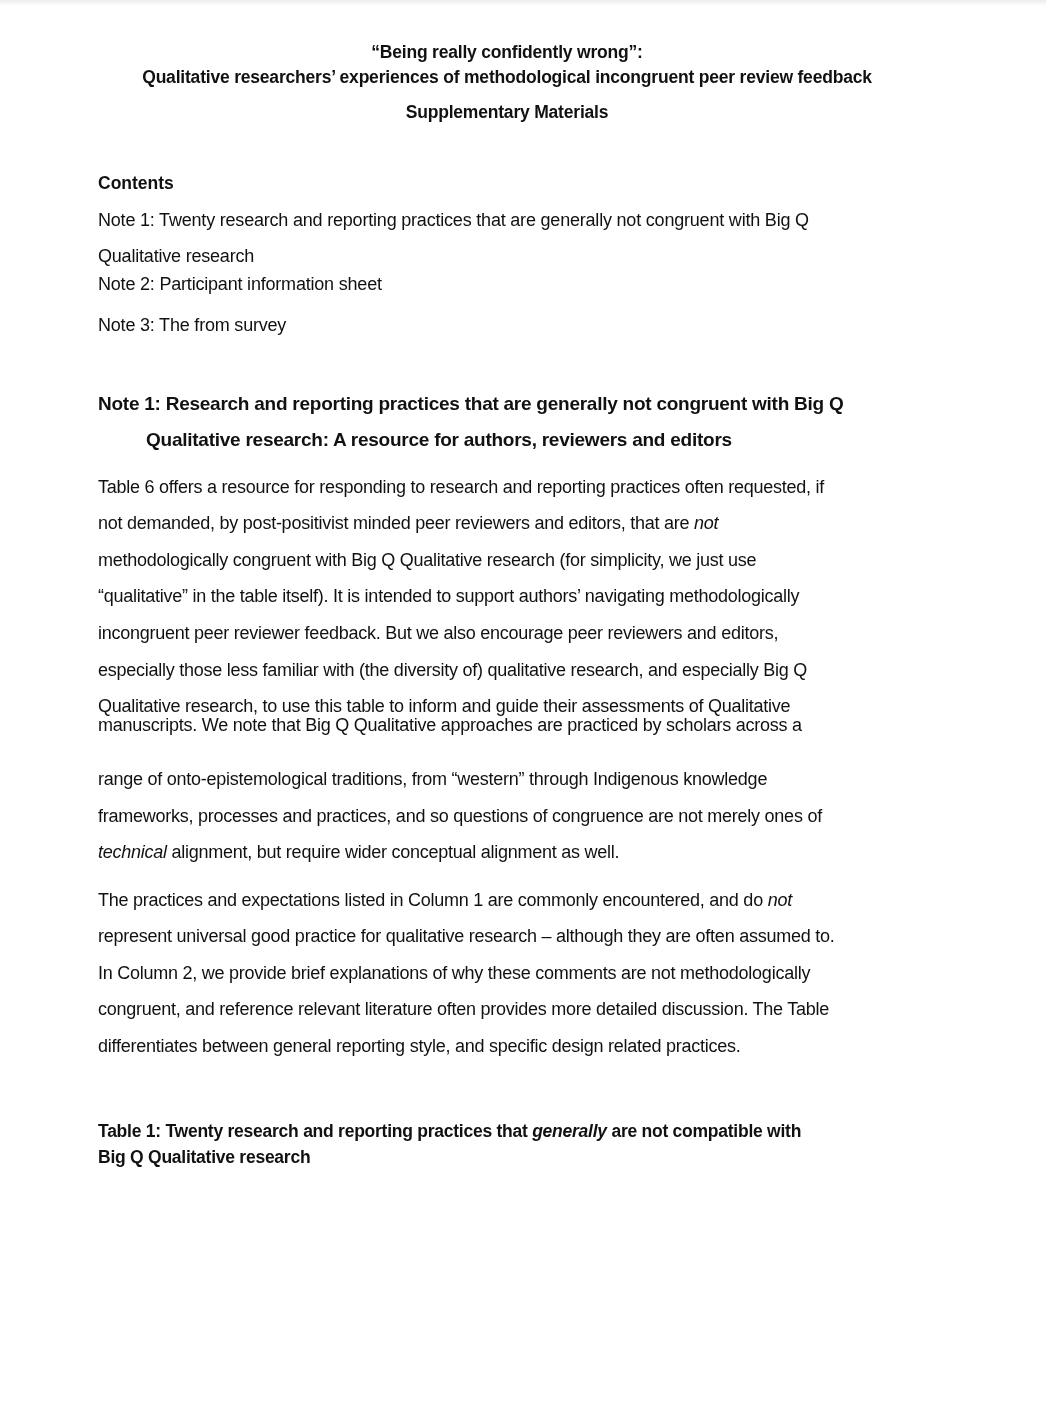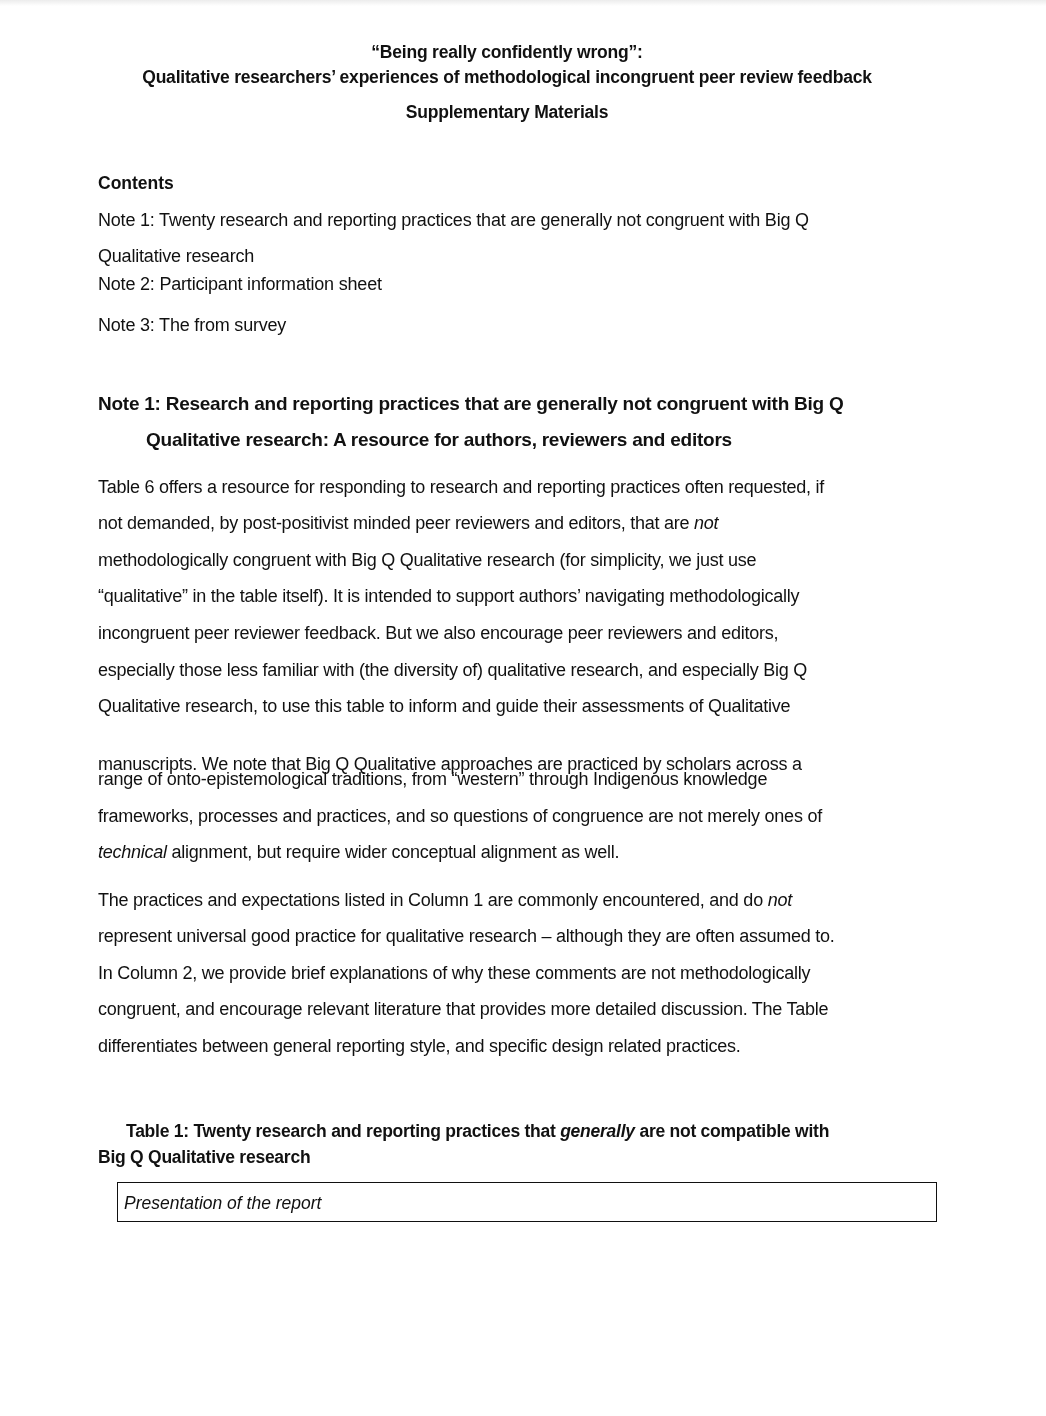--- a/index.html
+++ b/index.html
@@ -45,21 +45,21 @@
     .toc { font-size: 18px; letter-spacing: -0.2px; }
     .toc1a { top: 210px; }
     .toc1b { top: 246px; }
     .toc2 { top: 274px; text-align: center; }
     .toc3 { top: 315px; }
     .note-head { font-weight: bold; font-size: 19px; letter-spacing: -0.25px; }
     .nh1 { top: 393px; }
     .nh2 { top: 429px; margin-left: 48px; }
     .para { font-size: 18px; letter-spacing: -0.25px; }
     .tbl-cap { font-weight: bold; font-size: 17.5px; letter-spacing: -0.25px; }
-    .cap1 { top: 1121px; margin-left: 28px; }
+    .cap1 { top: 1121px; }
     .cap2 { top: 1147px; }
     table.main-table {
       position: absolute;
       left: 19px;
       top: 1182px;
       width: 820px;
       border-collapse: collapse;
       font-size: 17.5px;
     }
     table.main-table td {
@@ -92,35 +92,32 @@
   <div class="abs note-head nh1">Note 1: Research and reporting practices that are generally not congruent with Big Q</div>
   <div class="abs note-head nh2">Qualitative research: A resource for authors, reviewers and editors</div>
 
   <div class="abs para" style="top:477px"><span>Table 6 offers a resource for responding to research and reporting practices often requested, if</span></div>
   <div class="abs para" style="top:513px"><span>not demanded, by post-positivist minded peer reviewers and editors, that are </span><i>not</i></div>
   <div class="abs para" style="top:550px"><span>methodologically congruent with Big Q Qualitative research (for simplicity, we just use</span></div>
   <div class="abs para" style="top:586px"><span>“qualitative” in the table itself). It is intended to support authors’ navigating methodologically</span></div>
   <div class="abs para" style="top:623px"><span>incongruent peer reviewer feedback. But we also encourage peer reviewers and editors,</span></div>
   <div class="abs para" style="top:660px"><span>especially those less familiar with (the diversity of) qualitative research, and especially Big Q</span></div>
   <div class="abs para" style="top:696px"><span>Qualitative research, to use this table to inform and guide their assessments of Qualitative</span></div>
-  <div class="abs para" style="top:754px"><span>manuscripts. We note that Big Q Qualitative approaches are practiced by scholars across a</span></div>
+  <div class="abs para" style="top:715px"><span>manuscripts. We note that Big Q Qualitative approaches are practiced by scholars across a</span></div>
   <div class="abs para" style="top:769px"><span>range of onto-epistemological traditions, from “western” through Indigenous knowledge</span></div>
   <div class="abs para" style="top:806px"><span>frameworks, processes and practices, and so questions of congruence are not merely ones of</span></div>
   <div class="abs para" style="top:842px"><i>technical</i><span> alignment, but require wider conceptual alignment as well.</span></div>
 
   <div class="abs para" style="top:890px"><span>The practices and expectations listed in Column 1 are commonly encountered, and do </span><i>not</i></div>
   <div class="abs para" style="top:926px"><span>represent universal good practice for qualitative research – although they are often assumed to.</span></div>
   <div class="abs para" style="top:963px"><span>In Column 2, we provide brief explanations of why these comments are not methodologically</span></div>
-  <div class="abs para" style="top:999px"><span>congruent, and encourage relevant literature that provides more detailed discussion. The Table</span></div>
+  <div class="abs para" style="top:999px"><span>congruent, and reference relevant literature often provides more detailed discussion. The Table</span></div>
   <div class="abs para" style="top:1036px"><span>differentiates between general reporting style, and specific design related practices.</span></div>
 
   <div class="abs tbl-cap cap1"><span>Table 1: Twenty research and reporting practices that </span><i>generally</i><span> are not compatible with</span></div>
   <div class="abs tbl-cap cap2">Big Q Qualitative research</div>
 
   <table class="main-table">
     <tbody>
-    <tr class="section-row">
-      <td colspan="2">Presentation of the report</td>
-    </tr>
   </tbody>
     </table>
 
 </div>
 
 </body></html>

